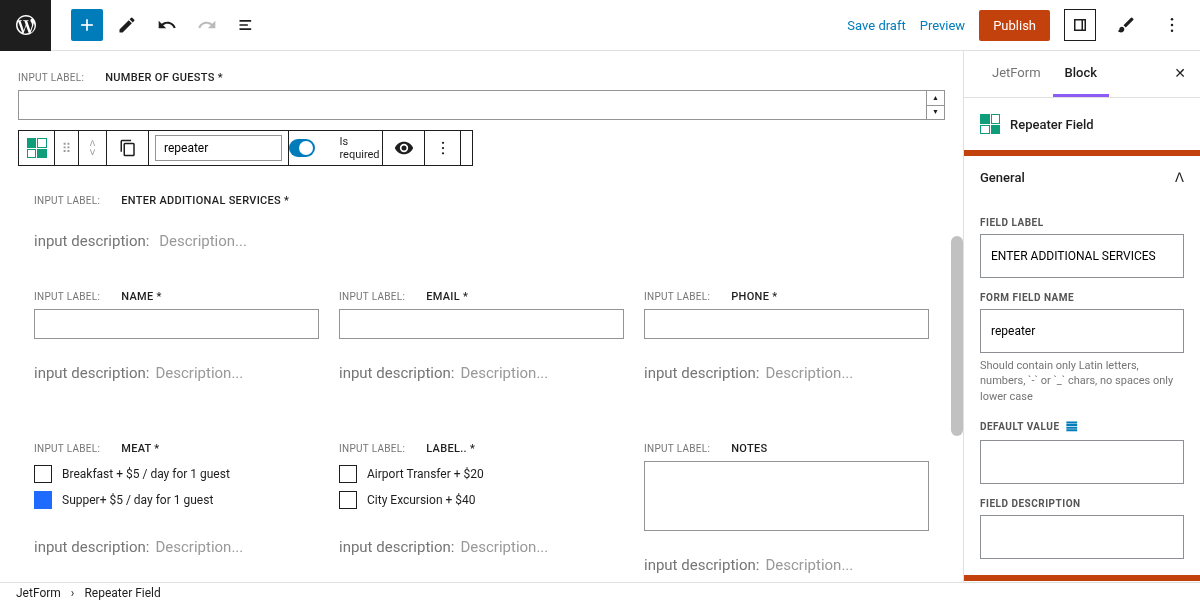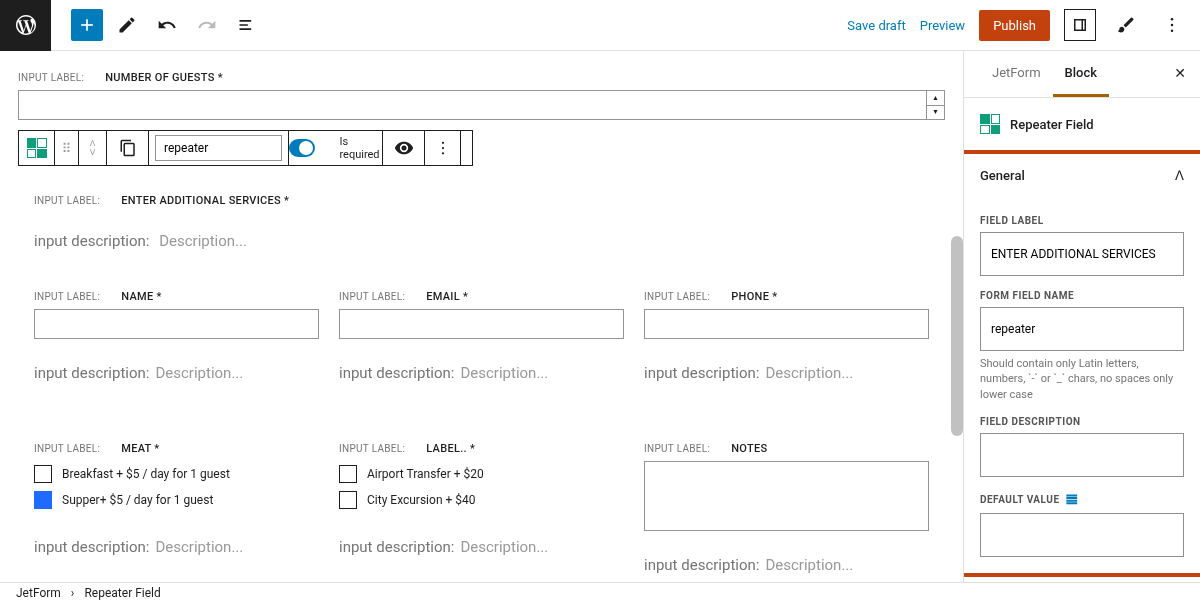--- a/index.html
+++ b/index.html
@@ -46,24 +46,24 @@
 .three-col{display:flex;gap:20px;margin-top:40px}
 .col{flex:1}
 .text-input{width:100%;height:30px;border:1px solid #949494}
 .check-list{margin-top:6px}
 .check-item{display:flex;align-items:center;gap:10px;padding:4px 0;font-size:12px}
 .chk{width:18px;height:18px;border:1.5px solid #1e1e1e}
 .chk.filled{background:#1f6bff;border-color:#1f6bff}
 .textarea{width:100%;height:70px;border:1px solid #949494;resize:both}
 .sb-tabs{display:flex;border-bottom:1px solid #e0e0e0;padding:0 16px;position:relative}
 .sb-tab{padding:14px 12px;font-size:13px;color:#757575;cursor:pointer}
-.sb-tab.active{color:#1e1e1e;border-bottom:3px solid #a16207;font-weight:500}
+.sb-tab.active{color:#1e1e1e;border-bottom:3px solid #8b5cf6;font-weight:500}
 .sb-close{position:absolute;right:14px;top:14px;cursor:pointer;font-size:14px}
 .sb-block-title{display:flex;align-items:center;gap:10px;padding:16px;font-size:13px;font-weight:500}
-.sb-section-hdr{display:flex;justify-content:space-between;align-items:center;padding:14px 16px;border-top:4px solid #c2410c;cursor:pointer;font-size:13px;font-weight:500}
+.sb-section-hdr{display:flex;justify-content:space-between;align-items:center;padding:14px 16px;border-top:6px solid #c2410c;cursor:pointer;font-size:13px;font-weight:500}
 .sb-panel{padding:4px 16px 16px}
 .sb-field{margin-top:14px}
 .sb-label{font-size:10px;font-weight:700;letter-spacing:.5px;color:#555;margin-bottom:6px;display:flex;align-items:center;gap:6px}
 .sb-input{width:100%;border:1px solid #8c8f94;padding:14px 10px;font-size:12px}
 .sb-hint{font-size:11px;color:#757575;margin-top:5px;line-height:1.4}
 .footer{position:absolute;bottom:0;left:0;right:0;height:20px;border-top:1px solid #e0e0e0;display:flex;align-items:center;padding:0 16px;font-size:12px;color:#1e1e1e;gap:10px;background:#fff}
 .repeater-icon{width:20px;height:20px;display:inline-flex;flex-direction:column;gap:1px}
 .repeater-icon span{flex:1;display:flex;gap:1px}
 .repeater-icon i{flex:1;border:1px solid #0f9d7a}
 .repeater-icon i.f{background:#0f9d7a}
@@ -304,30 +304,30 @@
       <div class="sb-field">
         <div class="sb-label">FIELD LABEL</div>
         <input class="sb-input" value="ENTER ADDITIONAL SERVICES" style="">
       </div>
       <div class="sb-field">
         <div class="sb-label">FORM FIELD NAME</div>
         <input class="sb-input" value="repeater" style="">
         <div class="sb-hint">Should contain only Latin letters, numbers, `-` or `_` chars, no spaces only lower case</div>
       </div>
       <div class="sb-field">
-        <div class="sb-label">FIELD DESCRIPTION</div>
-        <input class="sb-input" value="" style="">
-      </div>
-      <div class="sb-field">
         <div class="sb-label">
             <span>DEFAULT VALUE</span>
             <span class="db-icon">𝌆</span>
           </div>
         <input class="sb-input" value="" style="">
       </div>
+      <div class="sb-field">
+        <div class="sb-label">FIELD DESCRIPTION</div>
+        <input class="sb-input" value="" style="">
+      </div>
     </div>
     <div class="sb-section-hdr">
       <span>Field</span>
       <span>ᐱ</span>
     </div>
     <div class="sb-panel">
       <div class="sb-field" style="margin-top:6px">
         <div class="sb-label">MANAGE REPEATER ITEMS COUNT</div>
 
       </div>

